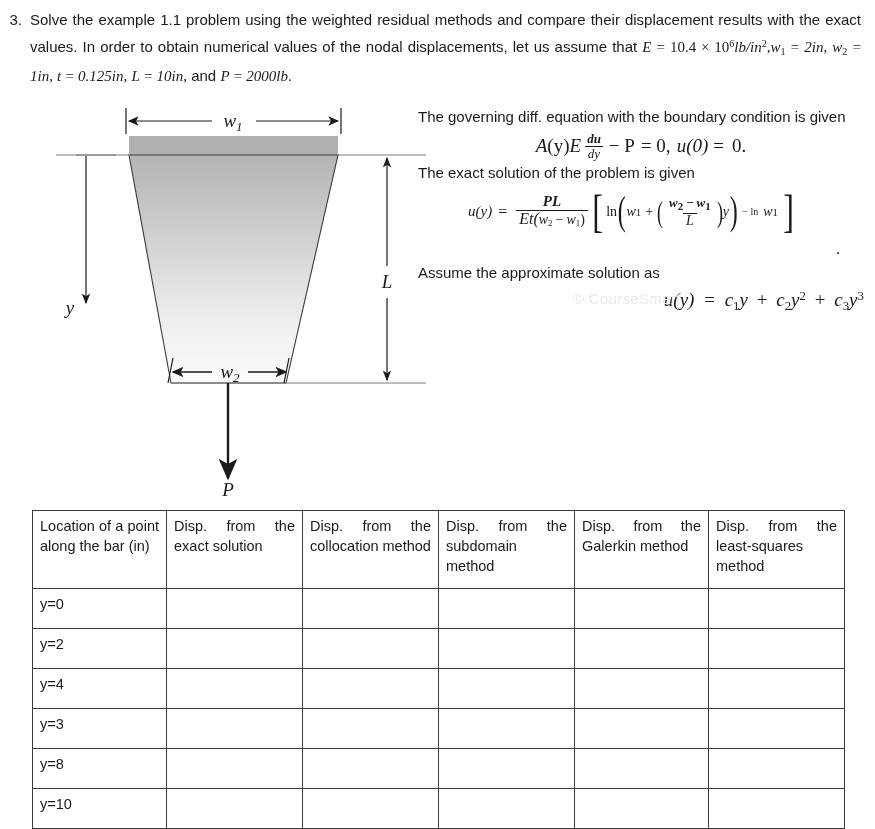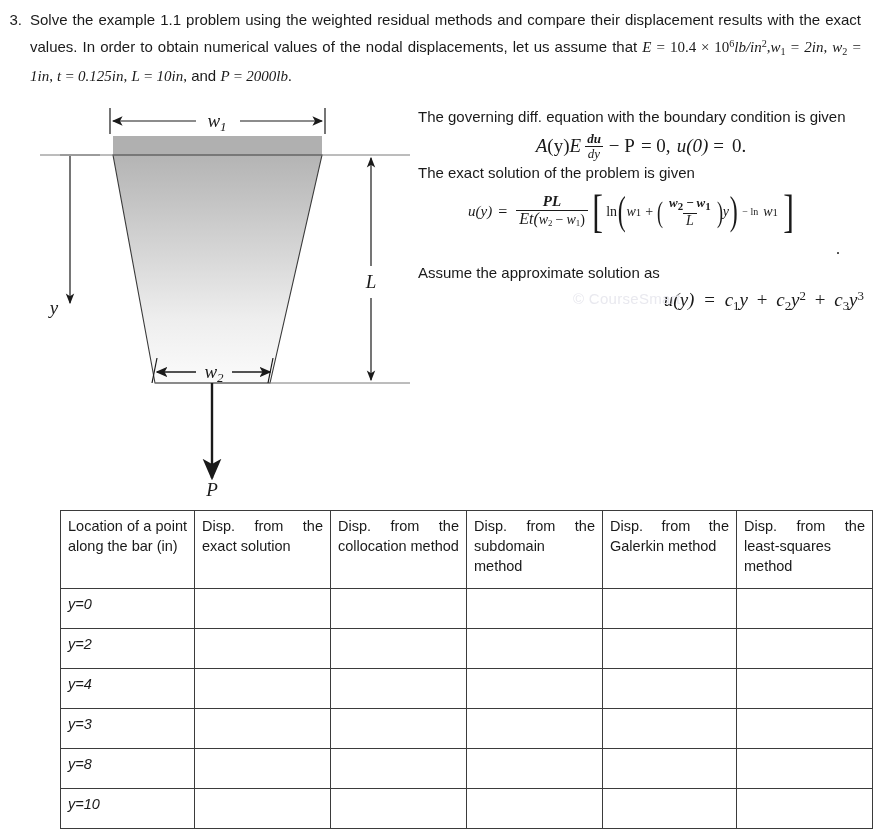--- a/index.html
+++ b/index.html
@@ -55,20 +55,21 @@
   .subn { font-size: 0.68em; vertical-align: -0.28em; font-family: "Liberation Serif", serif; font-style: normal;}
   .sup { font-size: 0.68em; vertical-align: 0.48em; font-family: "Liberation Serif", serif; font-style: normal;}
 
   
   #figure-panel {
     position: absolute;
     left: 0px;
     top: 100px;
     width: 412px;
     height: 410px;
+    padding-left: 16px;
   }
   #figure-svg { display: block; }
 
   
   #solution-panel {
     position: absolute;
     left: 418px;
     top: 106px;
     width: 446px;
   }
@@ -169,21 +170,21 @@
   #eq-approx {
     font-family: "Liberation Serif", serif;
     font-size: 19px;
     text-align: right;
     margin-top: 4px;
   }
 
   
   #results-table {
     position: absolute;
-    left: 60px;
+    left: 32px;
     top: 510px;
     width: 812px;
     border-collapse: collapse;
     table-layout: fixed;
   }
   #results-table th, #results-table td {
     border: 1px solid #3b3b3b;
     vertical-align: top;
     padding: 5px 7px 6px 7px;
     font-size: 14.5px;
@@ -192,21 +193,20 @@
     text-align: left;
     box-sizing: border-box;
   }
   #results-table thead th {
     text-align: justify;
     text-align-last: left;
     height: 78px;
   }
   #results-table tbody td {
     height: 40px;
-    font-style: italic;
   }
   #results-table col.c0 { width: 134px; }
   #results-table col.c1 { width: 136px; }
   #results-table col.c2 { width: 136px; }
   #results-table col.c3 { width: 136px; }
   #results-table col.c4 { width: 134px; }
   #results-table col.c5 { width: 136px; }
   .hdr-justify { display: block; text-align: justify; }
 </style>
 </head>

